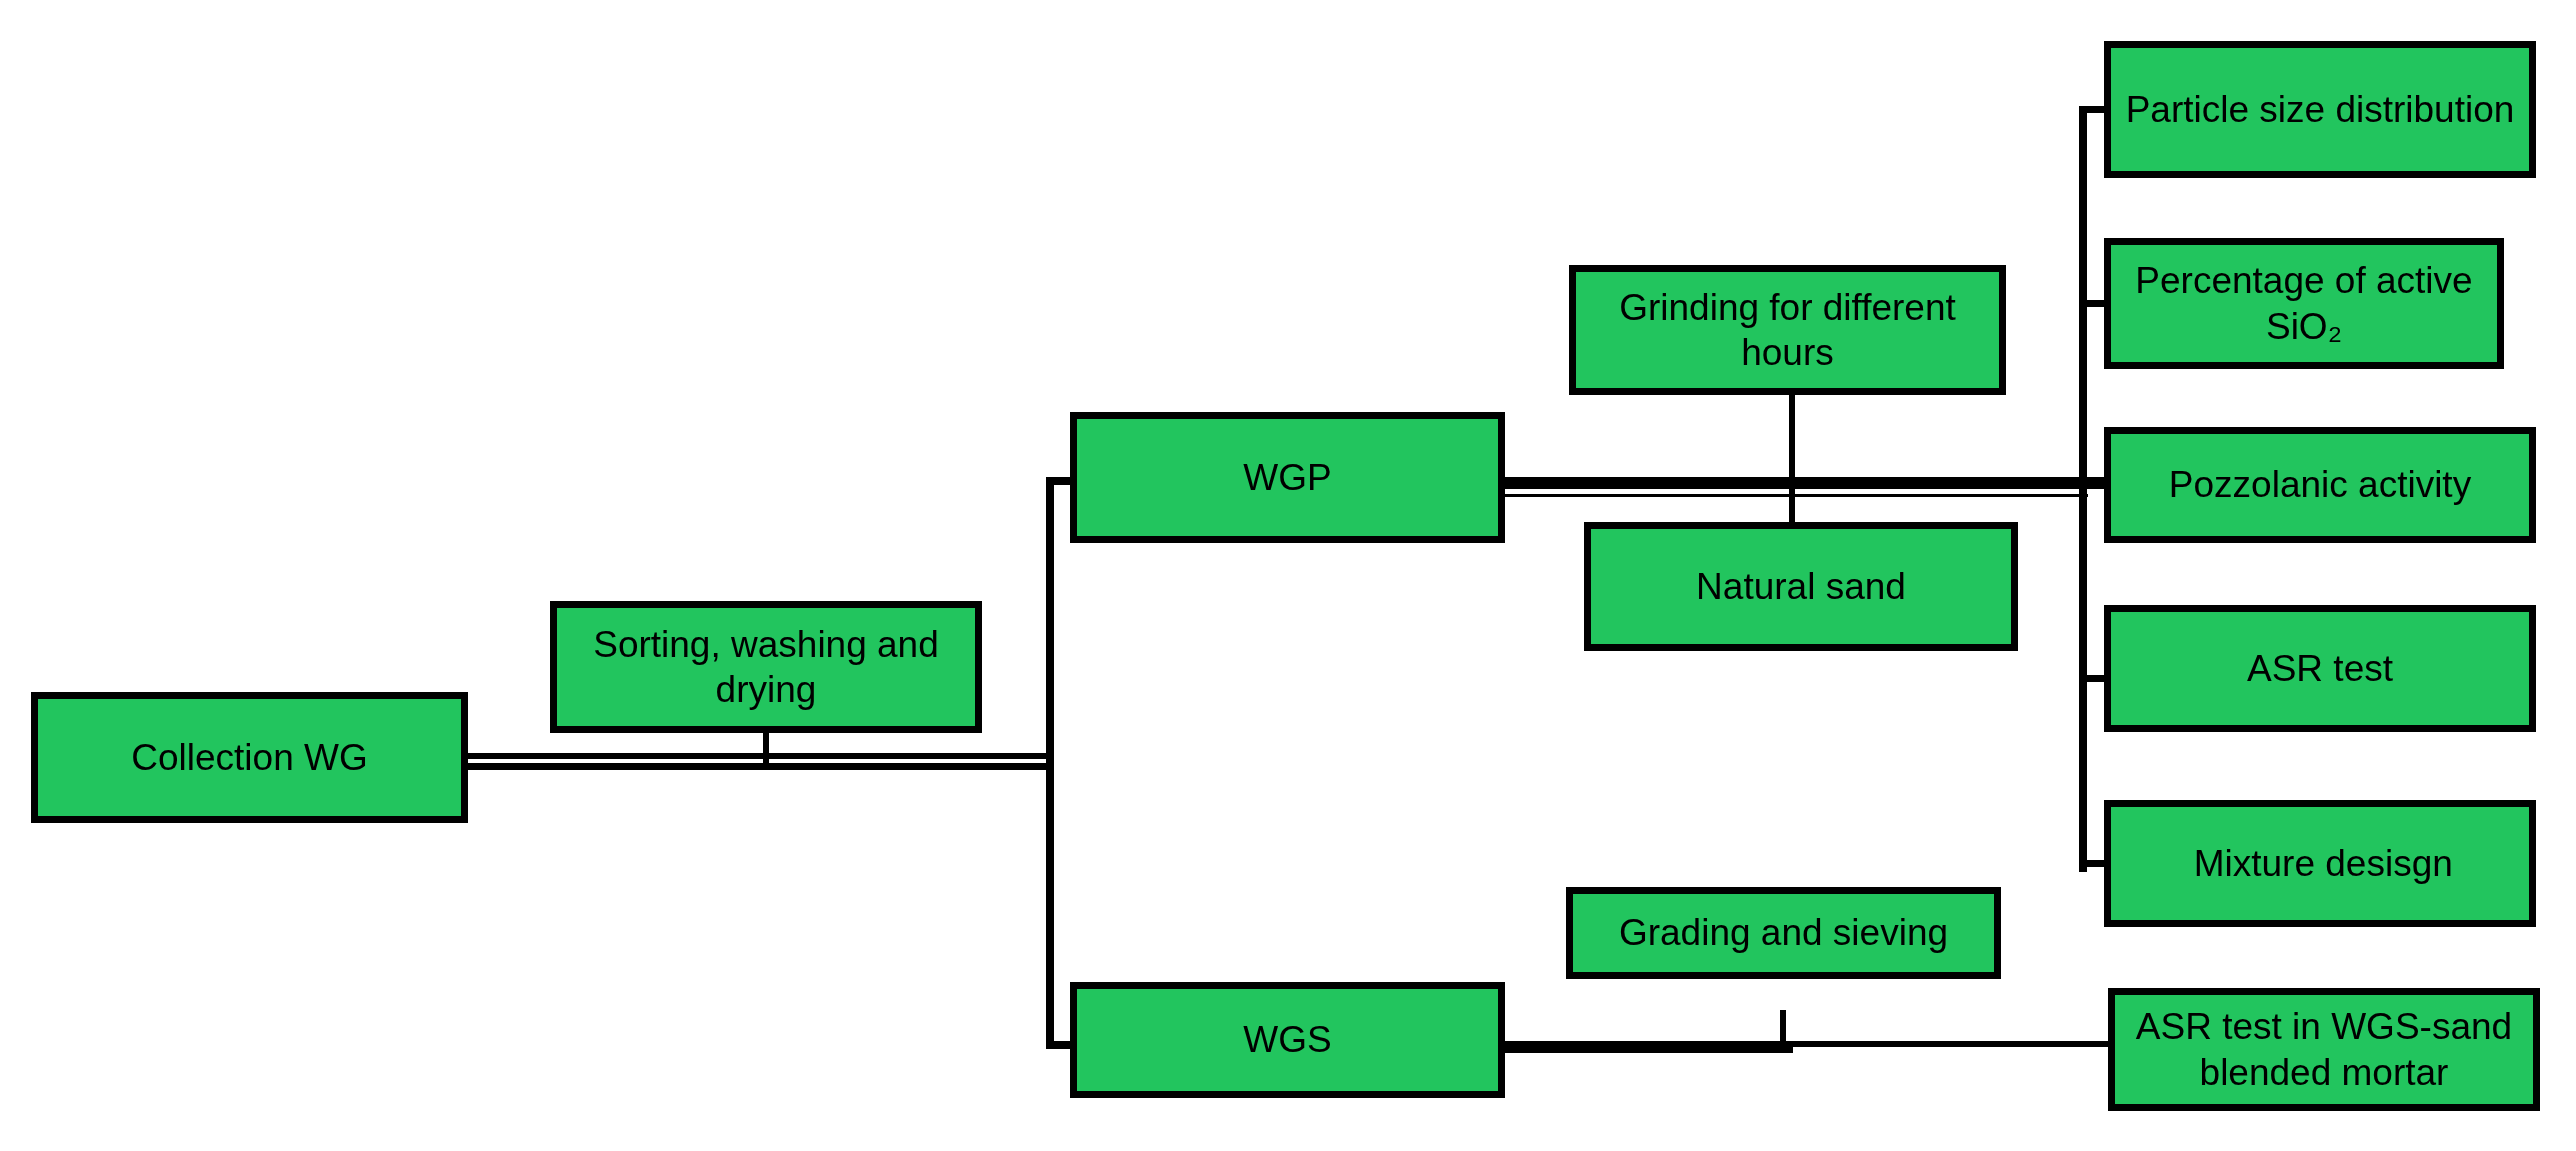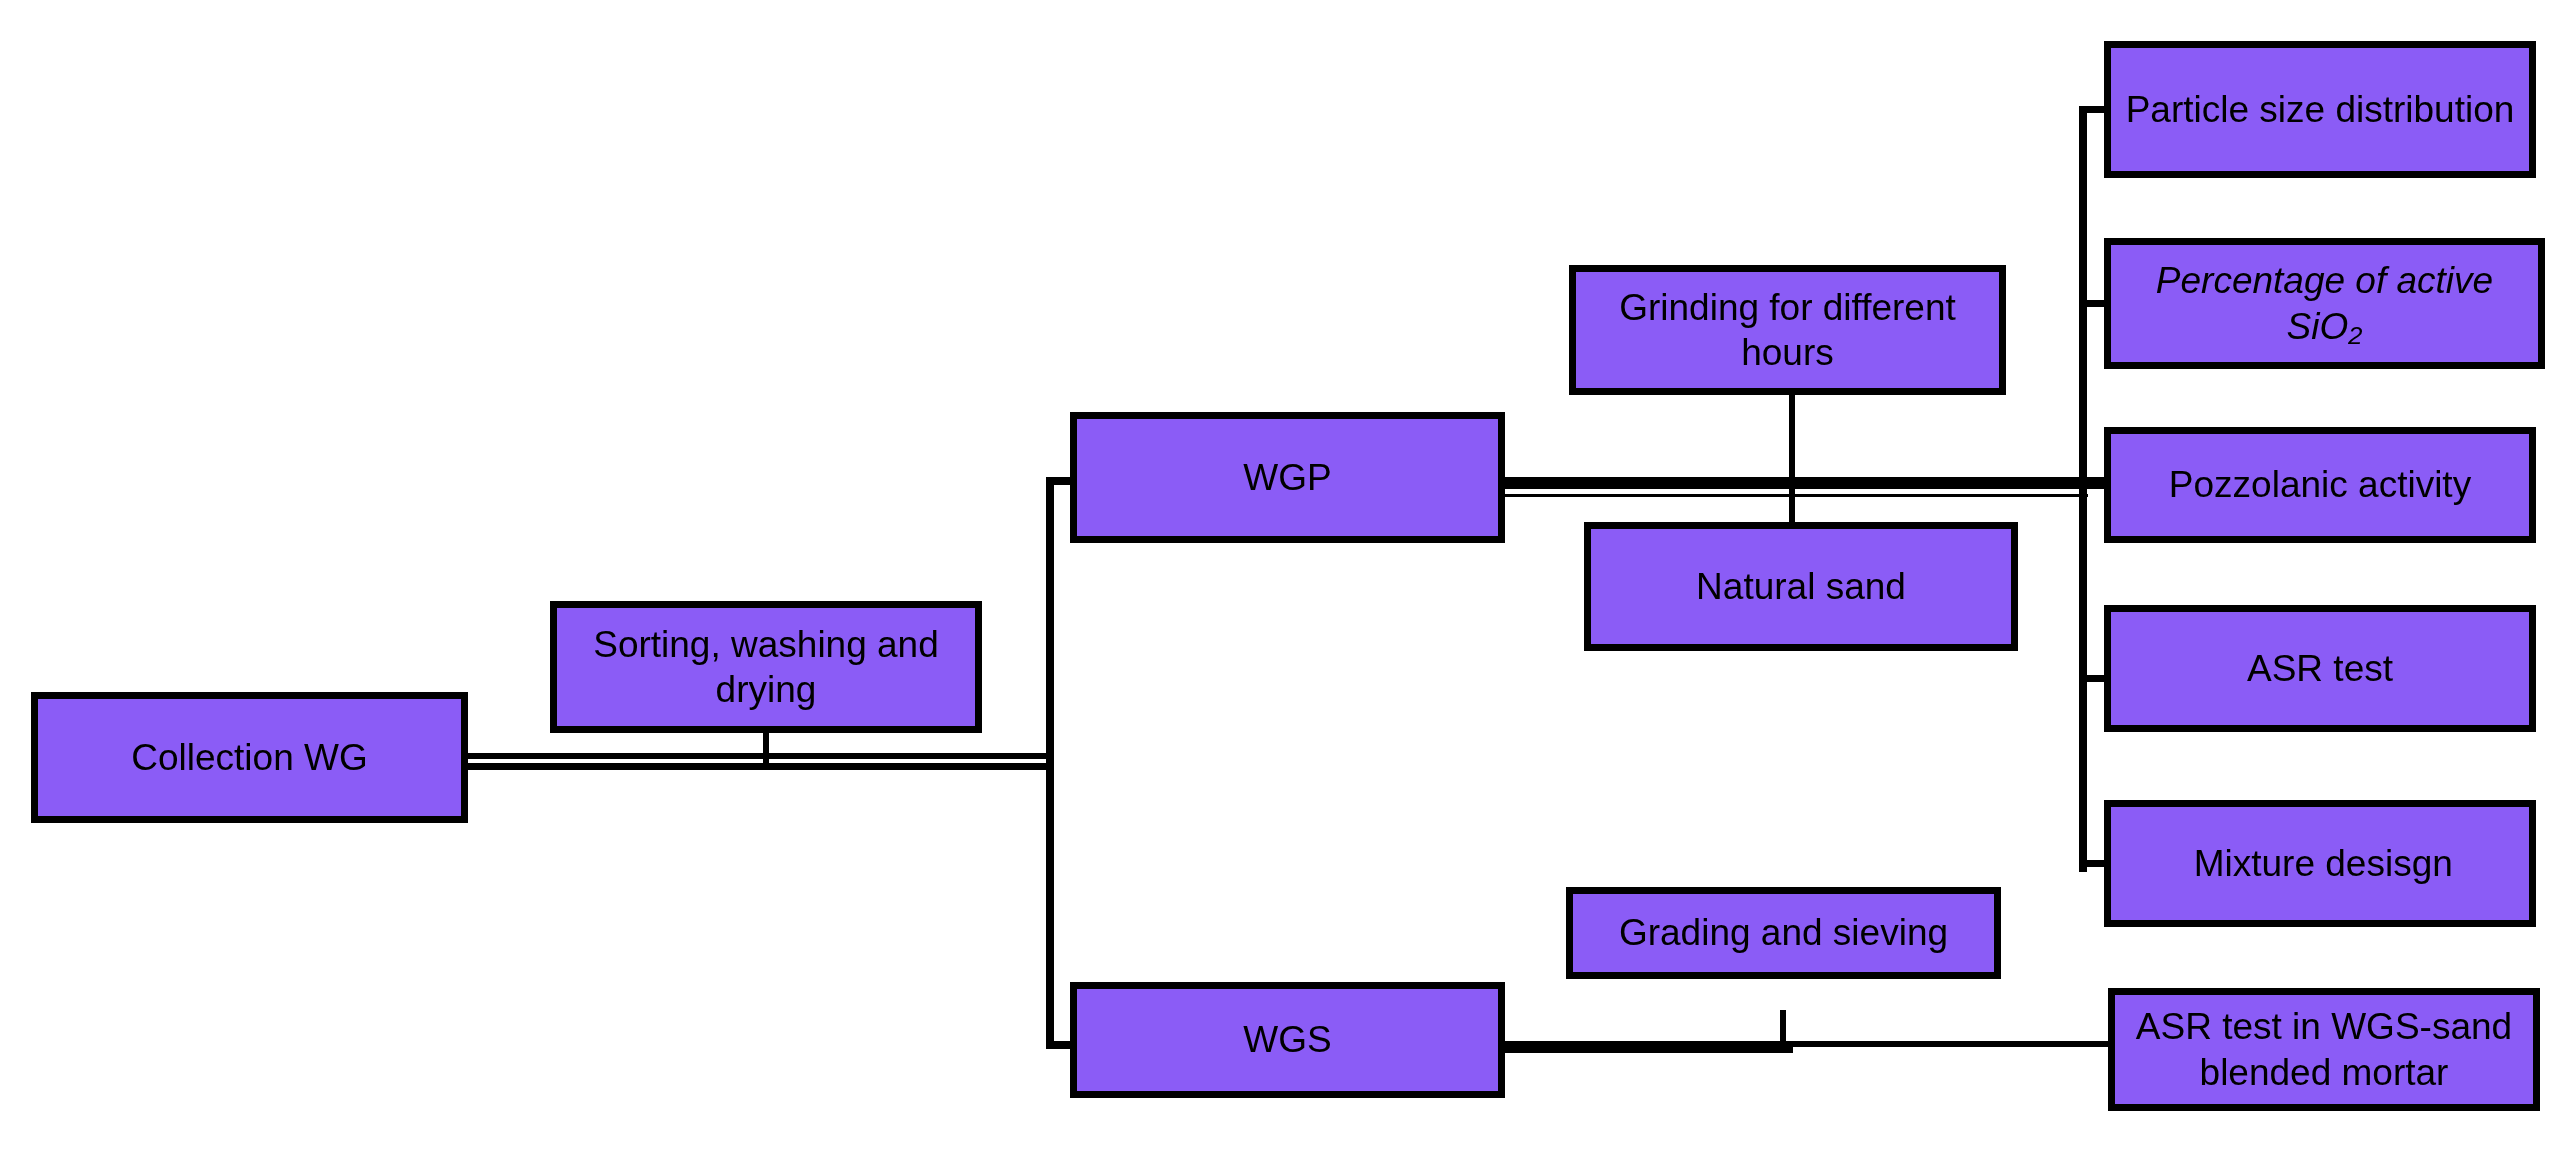--- a/index.html
+++ b/index.html
@@ -8,21 +8,21 @@
     width:2576px;
     height:1152px;
     background:#ffffff;
     font-family:"Liberation Sans","DejaVu Sans",sans-serif;
     color:#000;
   }
   .node{
     position:absolute;
     box-sizing:border-box;
     border:7.6px solid #000;
-    background:#8b5cf6;
+    background:#22c55e;
     display:flex;
     align-items:center;
     justify-content:center;
     text-align:center;
     font-size:37px;
     line-height:1.22;
     padding:0 5.5px;
   }
   .lbl{display:block;}
   .ln{
@@ -71,21 +71,21 @@
   </div>
   <div class="node" style="left:1584px;top:522px;width:434px;height:129px;">
     <span class="lbl">Natural sand</span>
   </div>
   <div class="node" style="left:1569px;top:265px;width:437px;height:130px;">
     <span class="lbl">Grinding for different hours</span>
   </div>
   <div class="node" style="left:2104px;top:41px;width:432px;height:137px;">
     <span class="lbl">Particle size distribution</span>
   </div>
-  <div class="node" style="left:2104px;top:238px;width:441px;height:131px;font-style:italic;">
+  <div class="node" style="left:2104px;top:238px;width:400px;height:131px;">
     <span class="lbl">Percentage of active SiO₂</span>
   </div>
   <div class="node" style="left:2104px;top:427px;width:432px;height:116px;">
     <span class="lbl">Pozzolanic activity</span>
   </div>
   <div class="node" style="left:2104px;top:605px;width:432px;height:127px;">
     <span class="lbl">ASR test</span>
   </div>
   <div class="node" style="left:2104px;top:800px;width:432px;height:127px;padding-left:12px;">
     <span class="lbl">Mixture desisgn</span>

